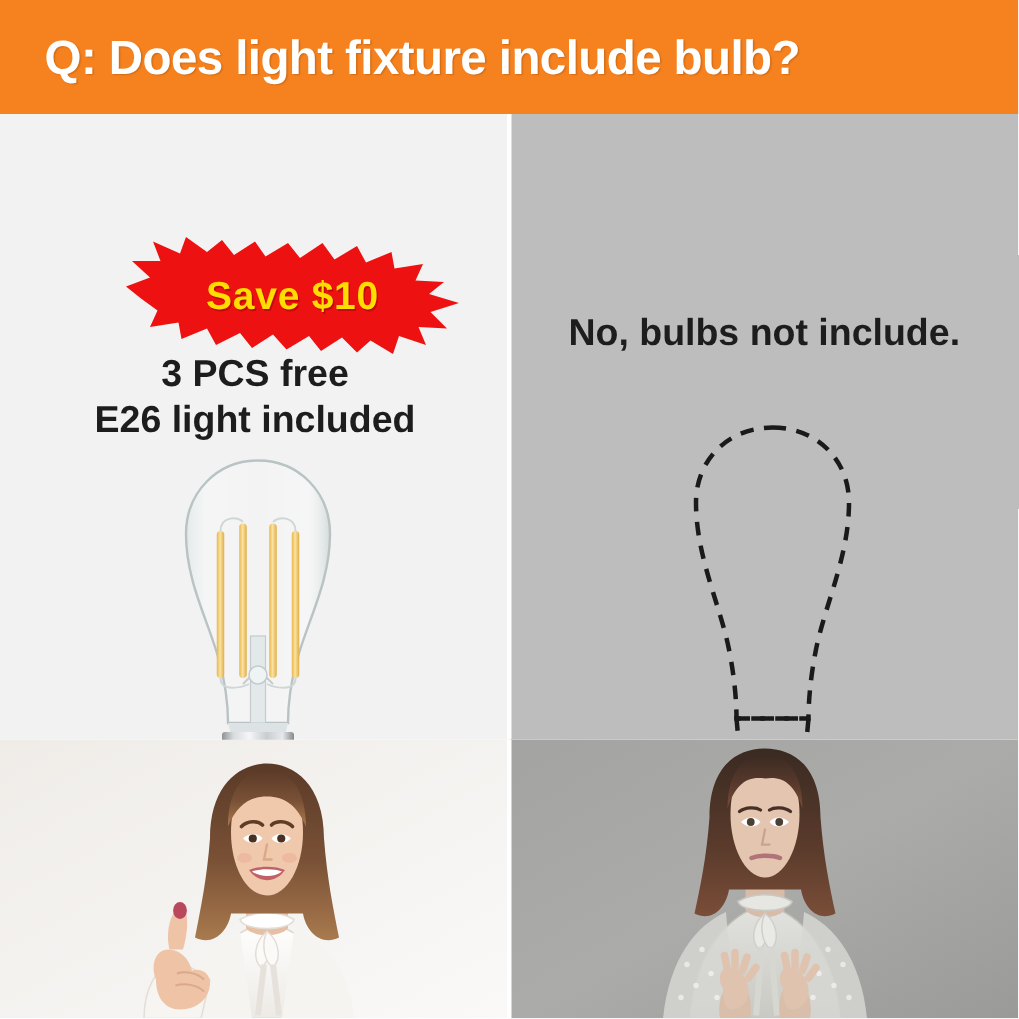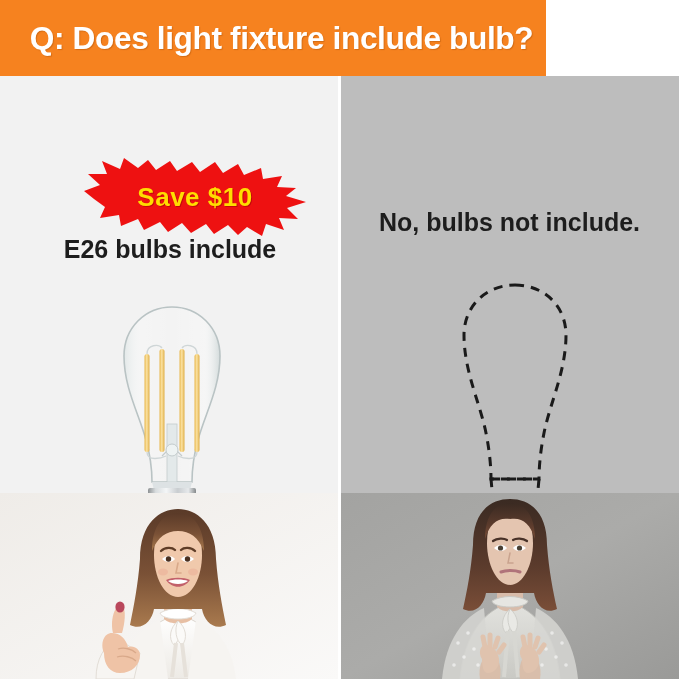--- a/index.html
+++ b/index.html
@@ -4,21 +4,21 @@
 <style>
   html,body{margin:0;padding:0;background:#fff;}
   body{font-family:"Liberation Sans","DejaVu Sans",sans-serif;}
 
   .frame{
     position:relative;width:679px;height:679px;overflow:hidden;background:#fff;
   }
 
   
   .header{
-    position:absolute;left:0;top:0;width:546px;height:76px;
+    position:absolute;left:0;top:0;width:679px;height:76px;
     background:#F6821F;
     display:flex;align-items:center;
   }
   .header-title{
     color:#ffffff;
     font-family:"Liberation Sans","DejaVu Sans",sans-serif;
     font-weight:bold;
     font-size:32px;
     letter-spacing:-0.4px;
     padding-left:30px;
@@ -130,21 +130,22 @@
         <path d="M10 41 L0 33 L16 27 L4 16 L23 16 L18 3 L36 11 L40 0 L54 10 L64 2 L72 12
                  L86 3 L93 13 L108 4 L116 14 L131 4 L139 15 L154 6 L160 17 L177 10 L179 21
                  L198 18 L193 29 L212 30 L202 38 L222 44 L203 50 L214 61 L195 60 L200 72
                  L182 66 L178 78 L163 69 L154 77 L144 67 L130 76 L122 66 L107 75 L98 65
                  L84 74 L76 64 L60 72 L54 61 L37 68 L35 57 L16 60 L21 49 Z" fill="#EE1111"></path>
       </svg>
       <div class="starburst-label">Save $10</div>
     </div>
 
     <div class="left-copy">
-      <span class="l2">E26 bulbs include</span>
+      <span class="l1">3 PCS free</span>
+      <span class="l2">E26 light included</span>
     </div>
 
     <div class="right-copy">No, bulbs not include.</div>
 
     <div class="bulb-real">
       <svg width="136" height="246" viewBox="0 0 136 246" xmlns="http://www.w3.org/2000/svg">
         <defs>
           <linearGradient id="glassG" x1="0" y1="0" x2="1" y2="0">
             <stop offset="0" stop-color="#dfe6e6" stop-opacity=".85"></stop>
             <stop offset="0.18" stop-color="#ffffff" stop-opacity=".25"></stop>

